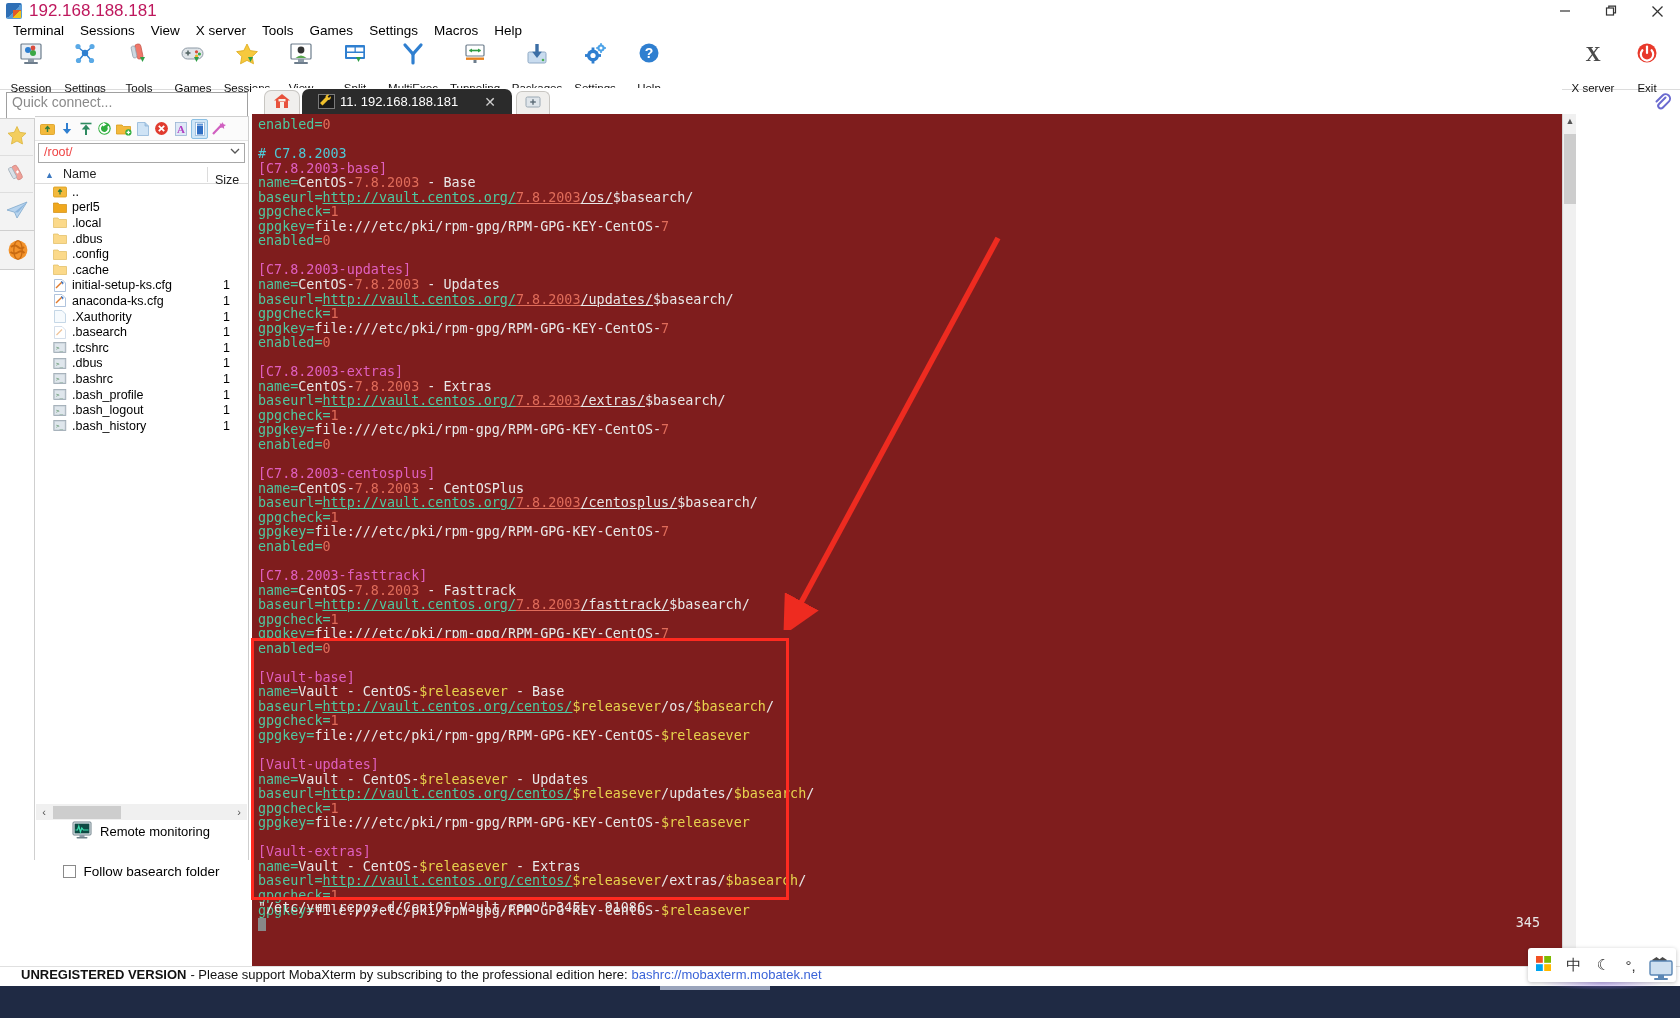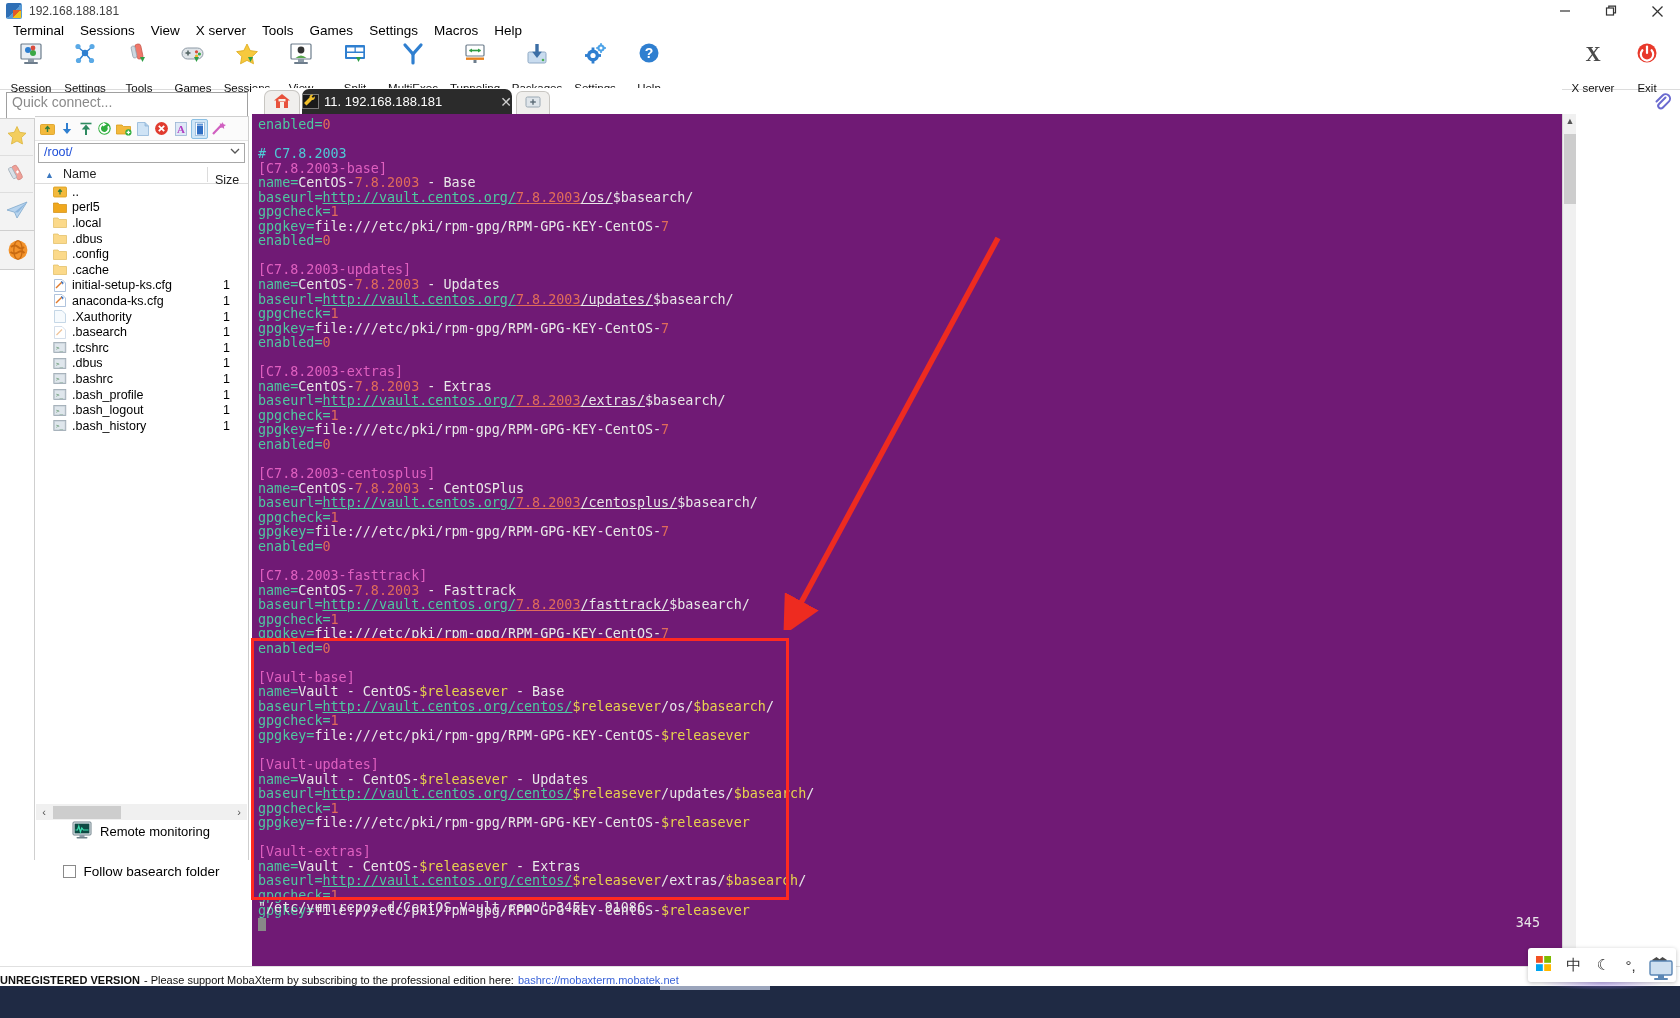--- a/index.html
+++ b/index.html
@@ -19,21 +19,21 @@
   }
   .titlebar .app-icon {
     width: 16px; height: 16px; margin-left: 6px; margin-right: 7px;
     position: relative; border-radius: 2px; overflow: hidden;
     background: linear-gradient(135deg,#2f6fb5 0%,#2f6fb5 50%,#5a9bd5 50%,#5a9bd5 100%);
   }
   .titlebar .app-icon:after {
     content:""; position:absolute; right:1px; bottom:1px; width:8px; height:8px;
     background: linear-gradient(135deg,#e05a2b 0%,#e05a2b 50%,#f0c419 50%,#f0c419 100%);
   }
-  .titlebar .title { font-size: 12px; color: #404040; }
+  .titlebar .title { font-size: 17px; color: #be185d; }
   .winbtns { position: absolute; right: 0; top: 0; height: 22px; display: flex; }
   .winbtn {
     width: 46px; height: 22px; display: flex; align-items: center; justify-content: center;
     color: #000;
   }
   .winbtn svg { display:block; }
 
   
   .menubar {
     position: absolute; left: 0; top: 22px; width: 1680px; height: 18px;
@@ -90,21 +90,21 @@
   }
   .sftp-toolbar {
     height: 24px; display: flex; align-items: center; gap: 2px;
     padding-left: 4px; background: #fbfbfb; border-bottom: 1px solid #e4e4e4;
   }
   .tb-ico { width: 17px; height: 20px; display:flex; align-items:center; justify-content:center; }
   .tb-ico.sel { background:#cfe6f7; border:1px solid #8bc0e4; border-radius:2px; }
   .sftp-path {
     height: 20px; margin: 2px 3px 2px 3px; border: 1px solid #a8a8a8; background:#fff;
     display:flex; align-items:center; justify-content:space-between;
-    padding: 0 3px 3px 5px; font-size: 12.5px; color:#1d4ed8;
+    padding: 0 3px 3px 5px; font-size: 12.5px; color:#ef4444;
   }
   .sftp-head {
     height: 19px; display:flex; align-items:center; border-bottom:1px solid #dcdcdc;
     background:#ffffff; font-size:12.5px; color:#222; position: relative;
   }
   .sftp-head .sort { position:absolute; left: 10px; color:#3b78c0; font-size:9px; top:5px;}
   .sftp-head .hname { position:absolute; left: 28px; }
   .sftp-head .hsize { position:absolute; left: 180px; margin-top: 12px; }
   .sftp-head .vdiv { position:absolute; left:172px; top:2px; width:1px; height:15px; background:#dcdcdc;}
   .filerow {
@@ -135,34 +135,34 @@
     background: #ffffff;
   }
   .tab-home {
     position:absolute; left: 12px; top: 2px; width: 36px; height: 24px;
     background: #f0efed; border-radius: 7px 7px 0 0; border:1px solid #c8c6c2; border-bottom:none;
     display:flex; align-items:center; justify-content:center;
   }
   .tab-active {
     position:absolute; left: 50px; top: 1px; width: 210px; height: 25px;
     background: #2b2b2b; border-radius: 7px 7px 0 0;
-    display:flex; align-items:center; padding: 0 0; color:#fff; font-size:13px;
+    display:flex; align-items:center; padding: 0 16px; color:#fff; font-size:13px;
   }
   .tab-active .tico { width:17px; height:15px; margin-right:5px; flex:none; }
   .tab-active .tclose { margin-left:auto; color:#cfcfcf; font-size:14px; }
   .tab-plus {
     position:absolute; left: 264px; top: 3px; width: 34px; height: 23px;
     background:#f0efed; border-radius:6px 6px 0 0; border:1px solid #c8c6c2; border-bottom:none;
     display:flex; align-items:center; justify-content:center;
   }
 
   
   .term {
     position: absolute; left: 252px; top: 114px; width: 1310px; height: 866px;
-    background: #701a75; overflow: hidden;
+    background: #7f1d1d; overflow: hidden;
     font-family: "DejaVu Sans Mono", monospace; font-size: 13.4px; line-height: 14.55px;
     padding-left: 6px; padding-top: 4px; color: #d8d8d8;
     white-space: pre;
   }
   .term .ln { height: 14.55px; }
   .c-key { color: #4ec9a0; }
   .c-sect { color: #e060c0; }
   .c-num { color: #e06c5a; }
   .c-url { color: #e8e8e8; text-decoration: underline; }
   .c-url-g { color: #4ec9a0; text-decoration: underline; }
@@ -192,22 +192,22 @@
   
   .annot-box {
     position: absolute; left: 251px; top: 638px; width: 538px; height: 262px;
     border: 3px solid #ff2a20; pointer-events:none;
   }
   .annot-arrow { position:absolute; left:780px; top:230px; width:230px; height:400px; pointer-events:none;}
 
   
   .unreg {
     position: absolute; left: 0; bottom: 32px; width: 1680px; height: 20px;
-    background: #ffffff; display: flex; align-items: flex-end; padding-left: 0;
-    font-size: 11px; color: #111; border-top:1px solid #e0e0e0;
+    background: #ffffff; display: flex; align-items: flex-start; padding-left: 21px;
+    font-size: 13px; color: #111; border-top:1px solid #e0e0e0;
   }
   .unreg b { font-weight: bold; margin-right: 4px; }
   .unreg a { color: #3a63d8; text-decoration: none; margin-left: 4px; }
   .taskbar {
     position: absolute; left: 0; bottom: 0; width: 1680px; height: 32px;
     background: #1f2a44;
   }
   .taskbar .tbthumb { position:absolute; left:660px; top:0; width:110px; height:4px; background:#9aa4bb; }
 
   

